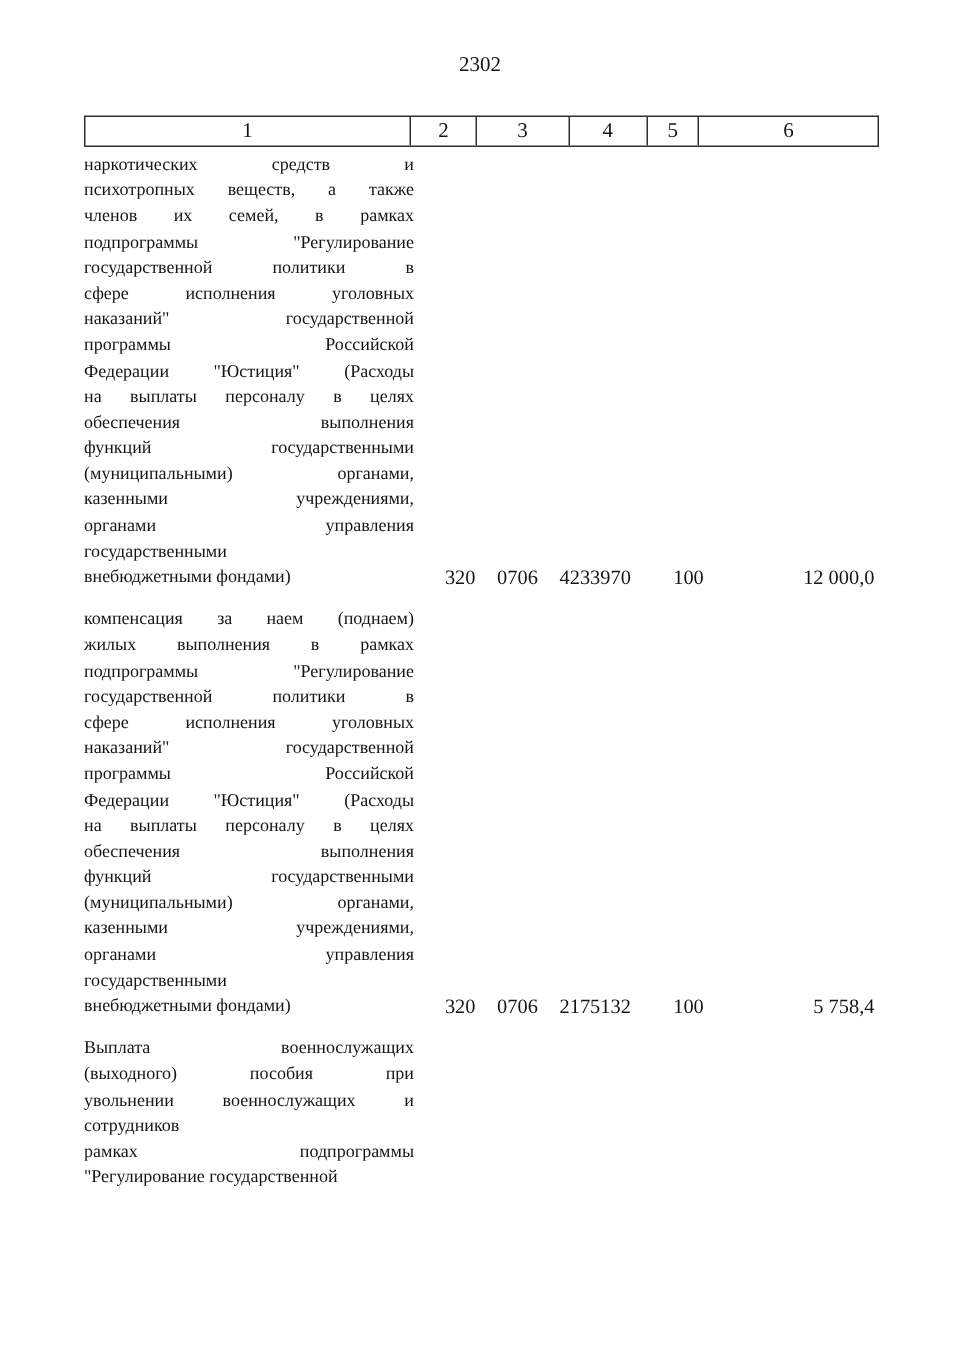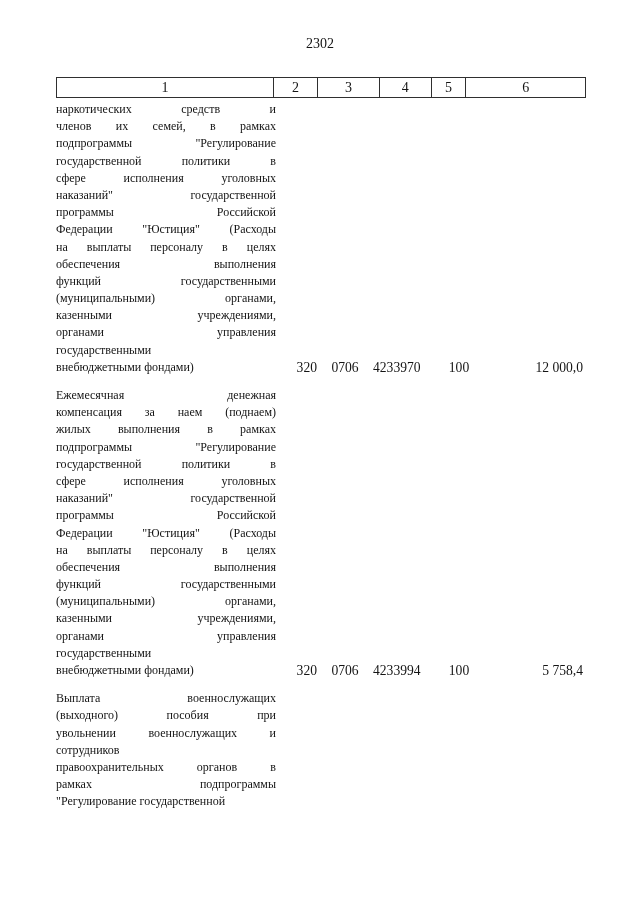--- a/index.html
+++ b/index.html
@@ -56,20 +56,21 @@
       <div class="hcell">2</div>
       <div class="hcell">3</div>
       <div class="hcell">4</div>
       <div class="hcell">5</div>
       <div class="hcell">6</div>
     </div>
   <div id="rows">
       <div class="block">
         <div class="text-col">
           <div class="line just">наркотических средств и</div>
+          <div class="line just">психотропных веществ, а также</div>
           <div class="line just">членов их семей, в рамках</div>
           <div class="line just">подпрограммы "Регулирование</div>
           <div class="line just">государственной политики в</div>
           <div class="line just">сфере исполнения уголовных</div>
           <div class="line just">наказаний" государственной</div>
           <div class="line just">программы Российской</div>
           <div class="line just">Федерации "Юстиция" (Расходы</div>
           <div class="line just">на выплаты персоналу в целях</div>
           <div class="line just">обеспечения выполнения</div>
           <div class="line just">функций государственными</div>
@@ -82,51 +83,49 @@
         <div class="values">
           <span class="val v2">320</span>
           <span class="val v3">0706</span>
           <span class="val v4">4233970</span>
           <span class="val v5">100</span>
           <span class="val v6">12 000,0</span>
         </div>
       </div>
       <div class="block">
         <div class="text-col">
-          <div class="line just">Ежемесячная денежная</div>
           <div class="line just">компенсация за наем (поднаем)</div>
           <div class="line just">жилых выполнения в рамках</div>
           <div class="line just">подпрограммы "Регулирование</div>
           <div class="line just">государственной политики в</div>
           <div class="line just">сфере исполнения уголовных</div>
           <div class="line just">наказаний" государственной</div>
           <div class="line just">программы Российской</div>
           <div class="line just">Федерации "Юстиция" (Расходы</div>
           <div class="line just">на выплаты персоналу в целях</div>
           <div class="line just">обеспечения выполнения</div>
           <div class="line just">функций государственными</div>
           <div class="line just">(муниципальными) органами,</div>
           <div class="line just">казенными учреждениями,</div>
           <div class="line just">органами управления</div>
           <div class="line just">государственными</div>
           <div class="line last">внебюджетными фондами)</div>
         </div>
         <div class="values">
           <span class="val v2">320</span>
           <span class="val v3">0706</span>
-          <span class="val v4">4233994</span>
+          <span class="val v4">2175132</span>
           <span class="val v5">100</span>
           <span class="val v6">5 758,4</span>
         </div>
       </div>
       <div class="block">
         <div class="text-col">
           <div class="line just">Выплата военнослужащих</div>
           <div class="line just">(выходного) пособия при</div>
           <div class="line just">увольнении военнослужащих и</div>
           <div class="line just">сотрудников</div>
-          <div class="line just">правоохранительных органов в</div>
           <div class="line just">рамках подпрограммы</div>
           <div class="line last">"Регулирование государственной</div>
         </div>
       </div>
     </div>
 </div>
 
 </body></html>

